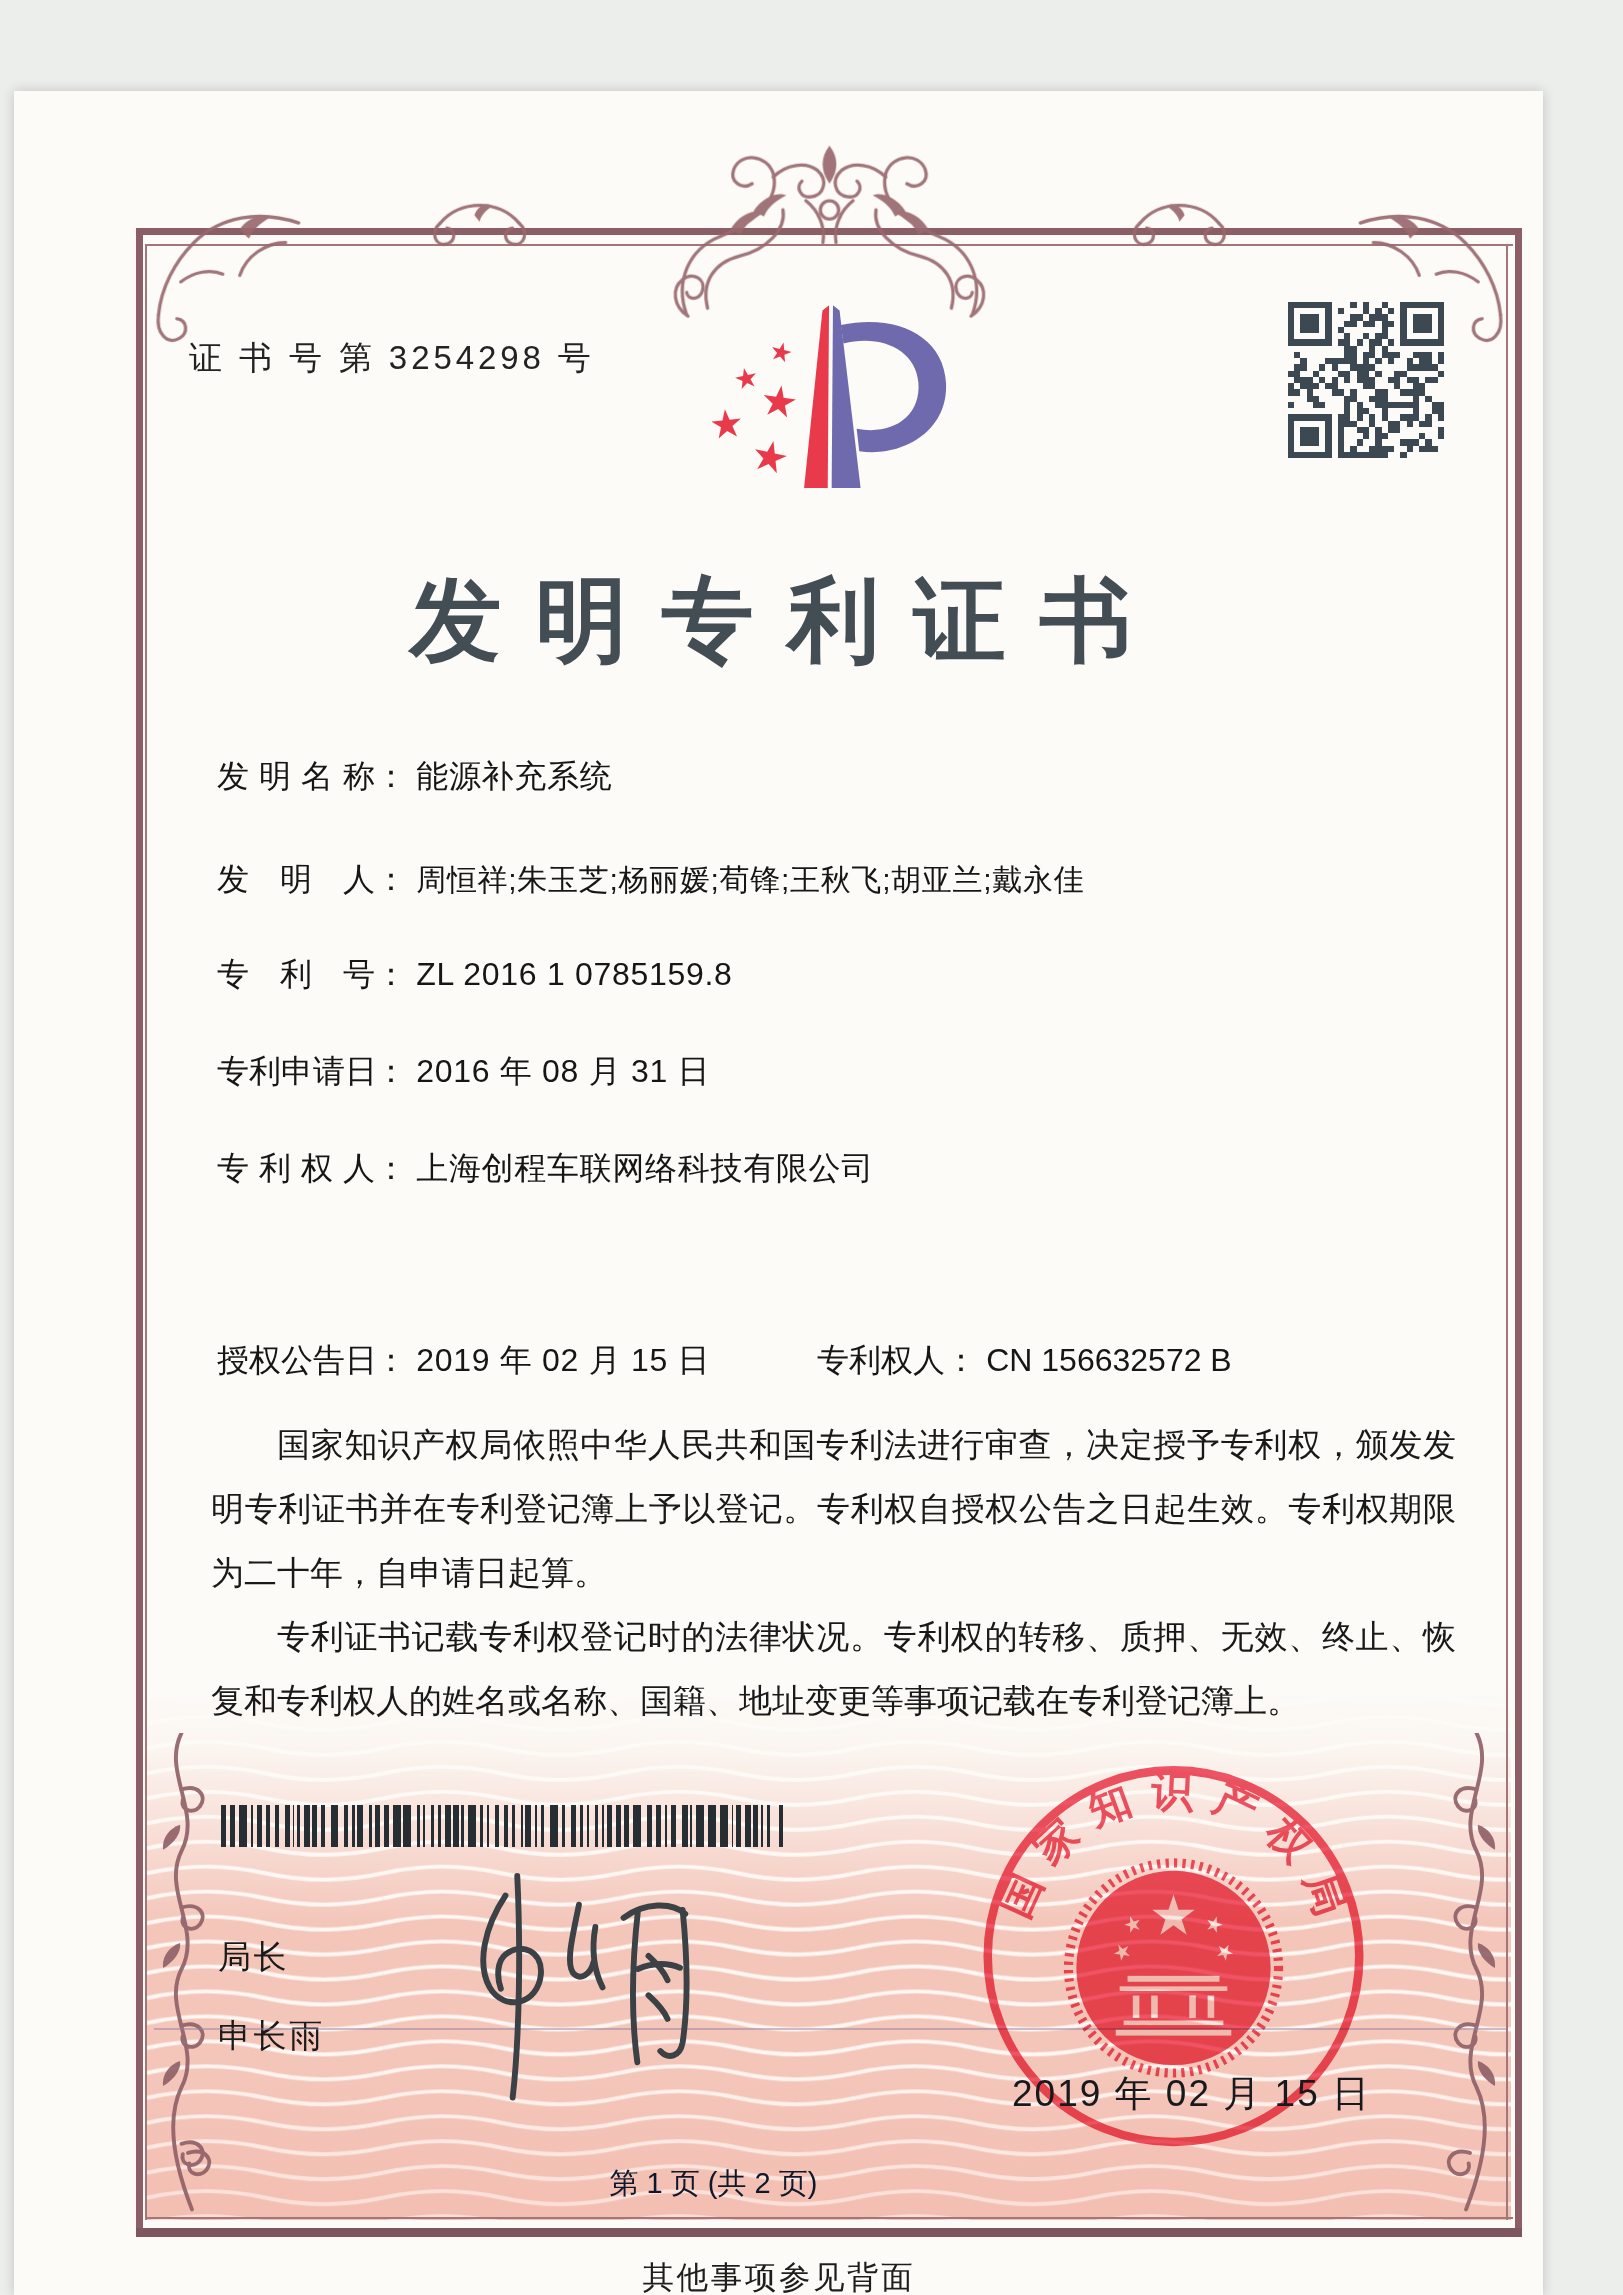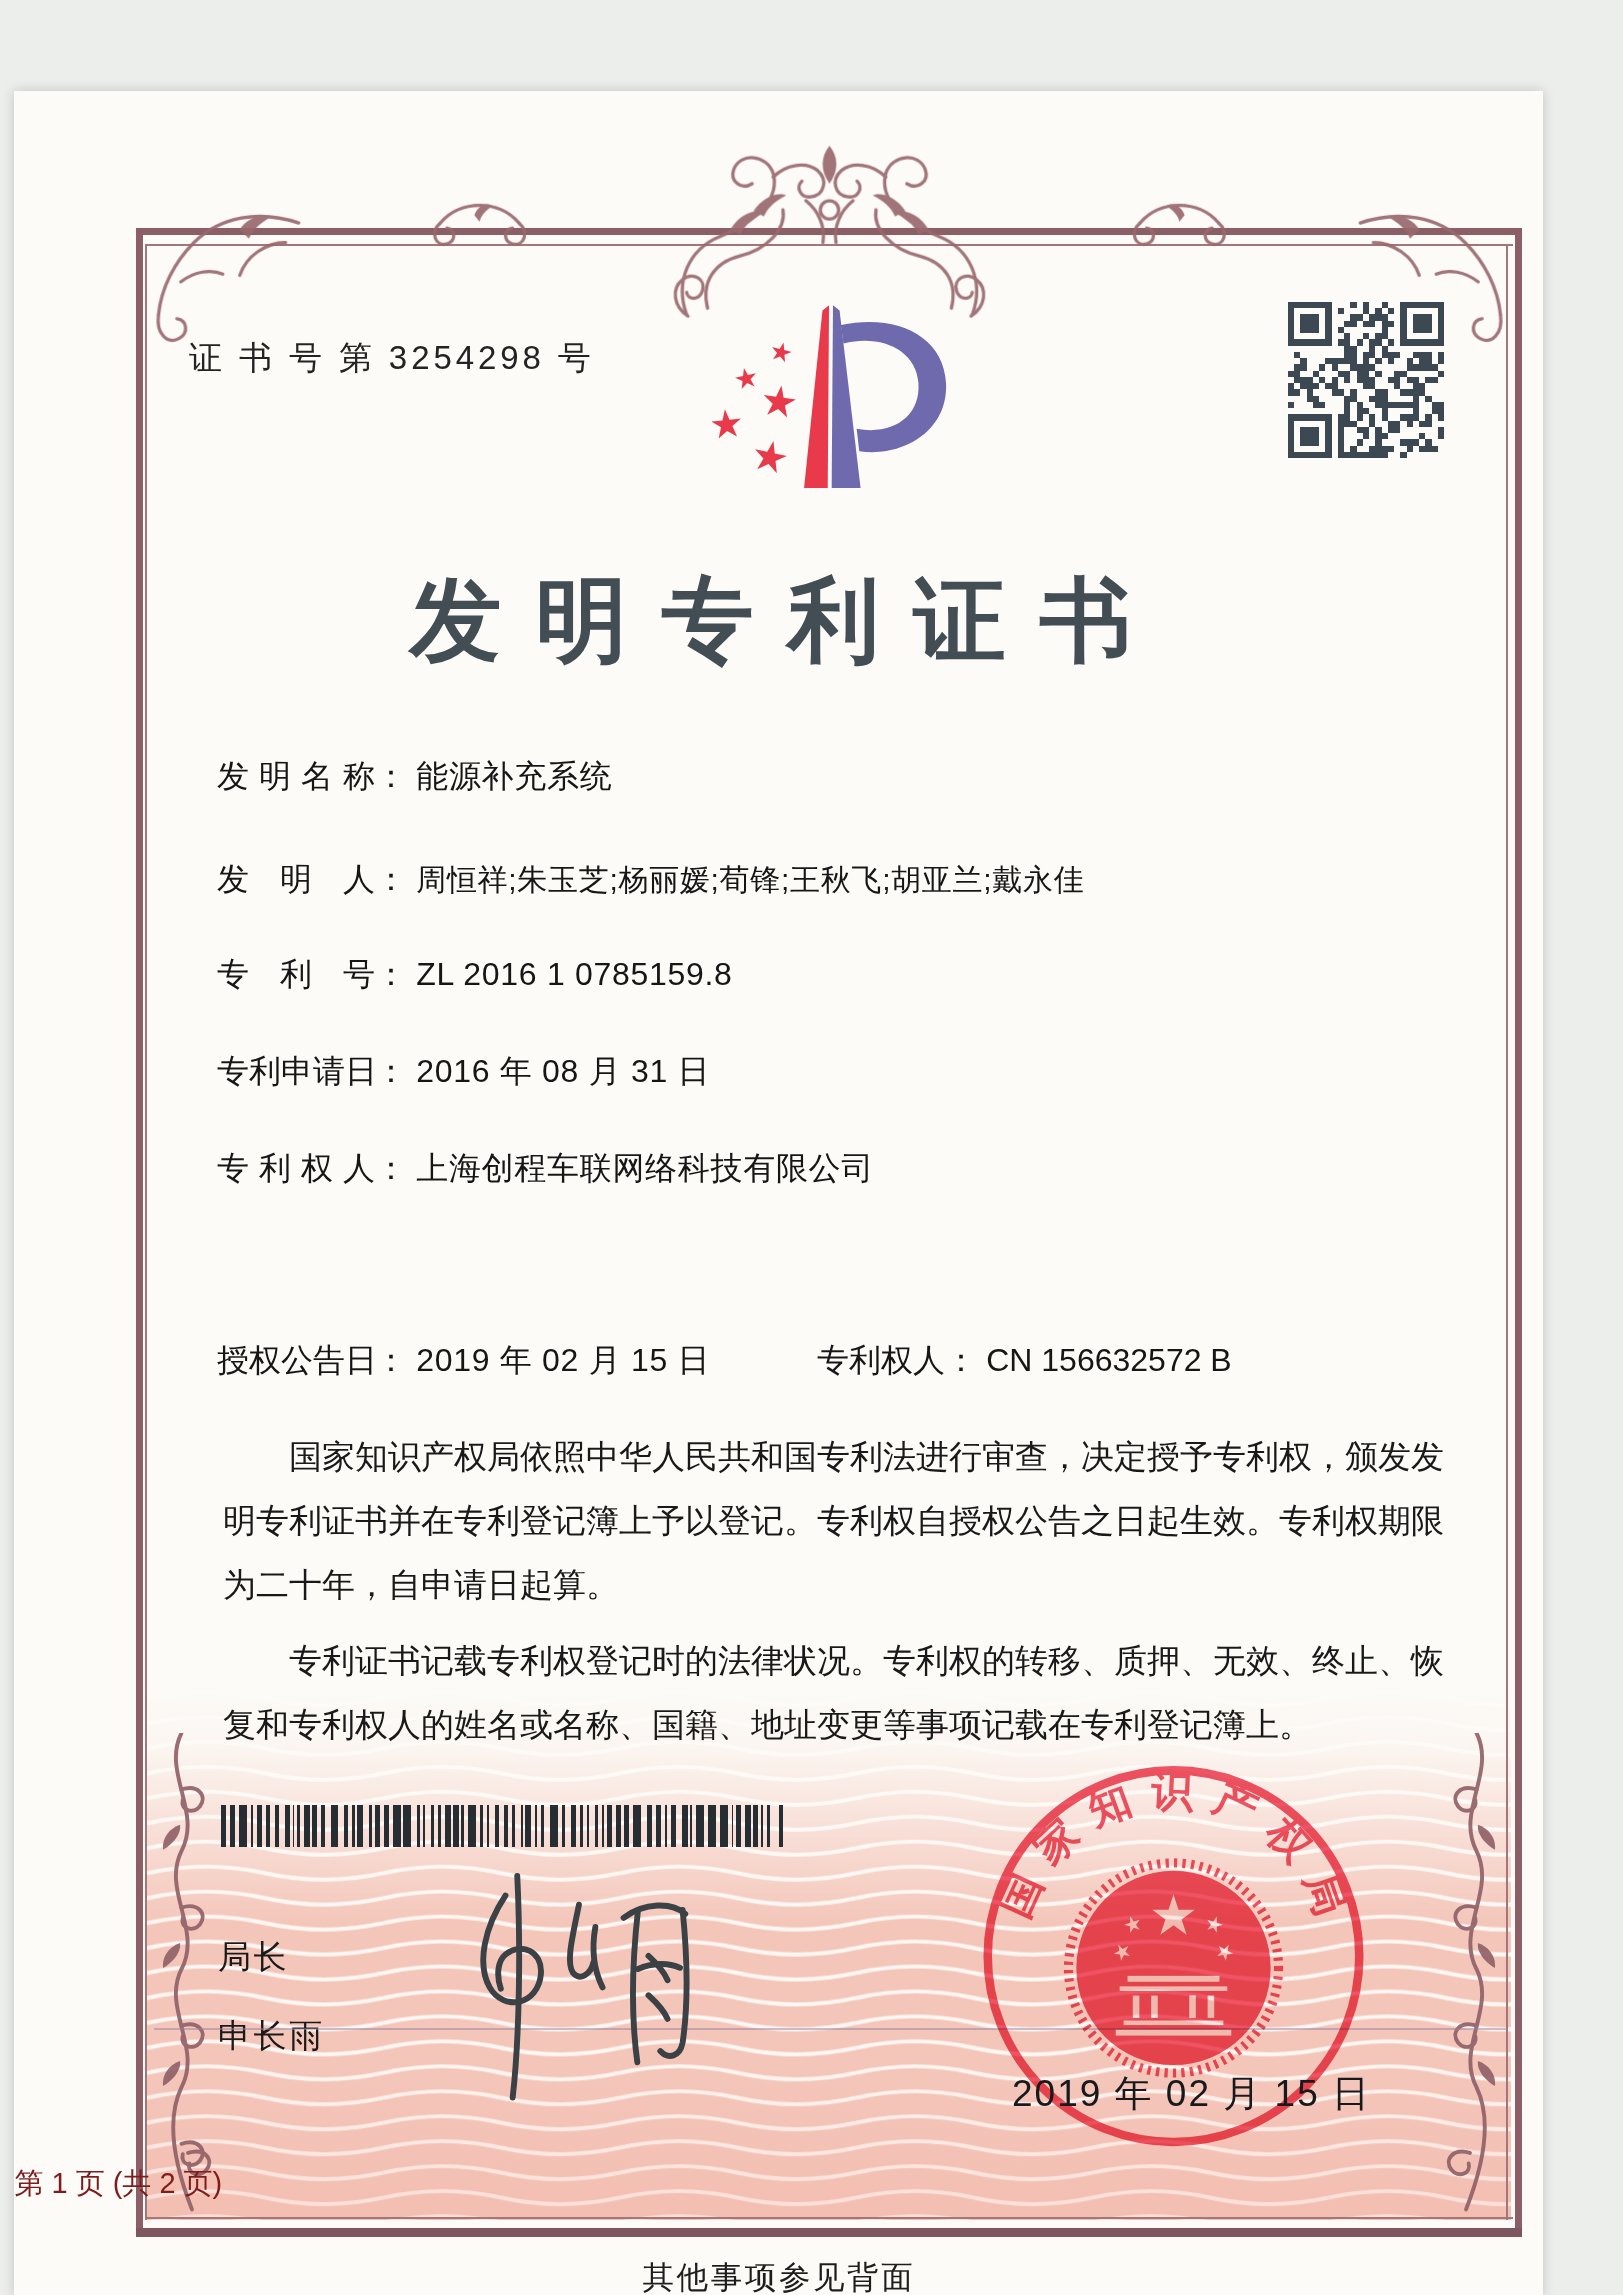--- a/index.html
+++ b/index.html
@@ -23,24 +23,24 @@
   .title{position:absolute;left:14.4px;top:559px;width:1529px;text-align:center;
          font-size:92px;font-weight:bold;color:#434d54;letter-spacing:34px;padding-left:17px;box-sizing:border-box;}
   .row{position:absolute;left:217px;font-size:32px;color:#161616;white-space:nowrap;}
   .row .lab{display:inline-block;width:158px;text-align:justify;text-align-last:justify;vertical-align:bottom;}
   .row .col{display:inline-block;}
   .row .val{margin-left:9.2px;letter-spacing:0.7px;}
   .row .val.small{font-size:30px;}
   .grant2{position:absolute;left:817px;top:1339px;font-size:32px;color:#161616;white-space:nowrap;}
   .paras{position:absolute;left:211px;top:1413px;width:1245px;font-size:33px;line-height:64px;
          color:#191919;text-align:justify;}
-  .paras p{margin:12px;text-indent:66px;}
+  .paras p{margin:0;text-indent:66px;}
   .officer{position:absolute;left:218px;font-size:33px;color:#1a1a1a;letter-spacing:2.6px;}
   .sigline{position:absolute;left:154px;top:2028px;width:1354px;height:2px;background:rgba(150,128,158,.5);}
-  .pagenum{position:absolute;left:14.4px;top:2164px;width:1398px;text-align:left;font-size:29px;color:#7f1d1d;}
+  .pagenum{position:absolute;left:14.4px;top:2164px;width:1398px;text-align:center;font-size:29px;color:#0f172a;}
   .backnote{position:absolute;left:14.4px;top:2257px;width:1529px;text-align:center;font-size:31.5px;color:#1d1d1d;letter-spacing:2.6px;}
   .sealdate{position:absolute;left:1012px;top:2069px;font-size:37px;color:#17191c;letter-spacing:2px;white-space:nowrap;}
   .seal{mix-blend-mode:multiply;opacity:.94;}
 </style>
 </head>
 <body>
 
 <div class="scan">
   <div class="paper"></div>
 

